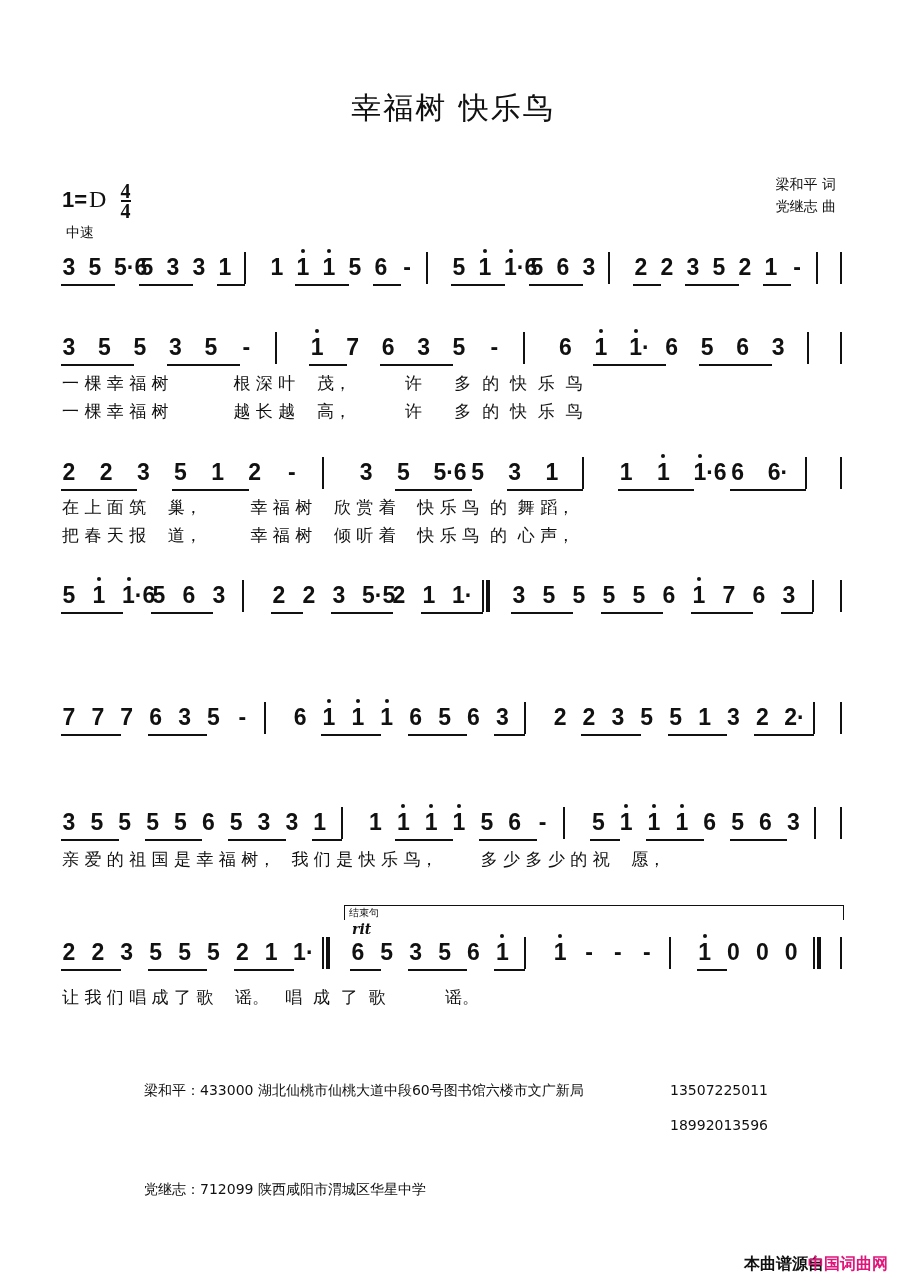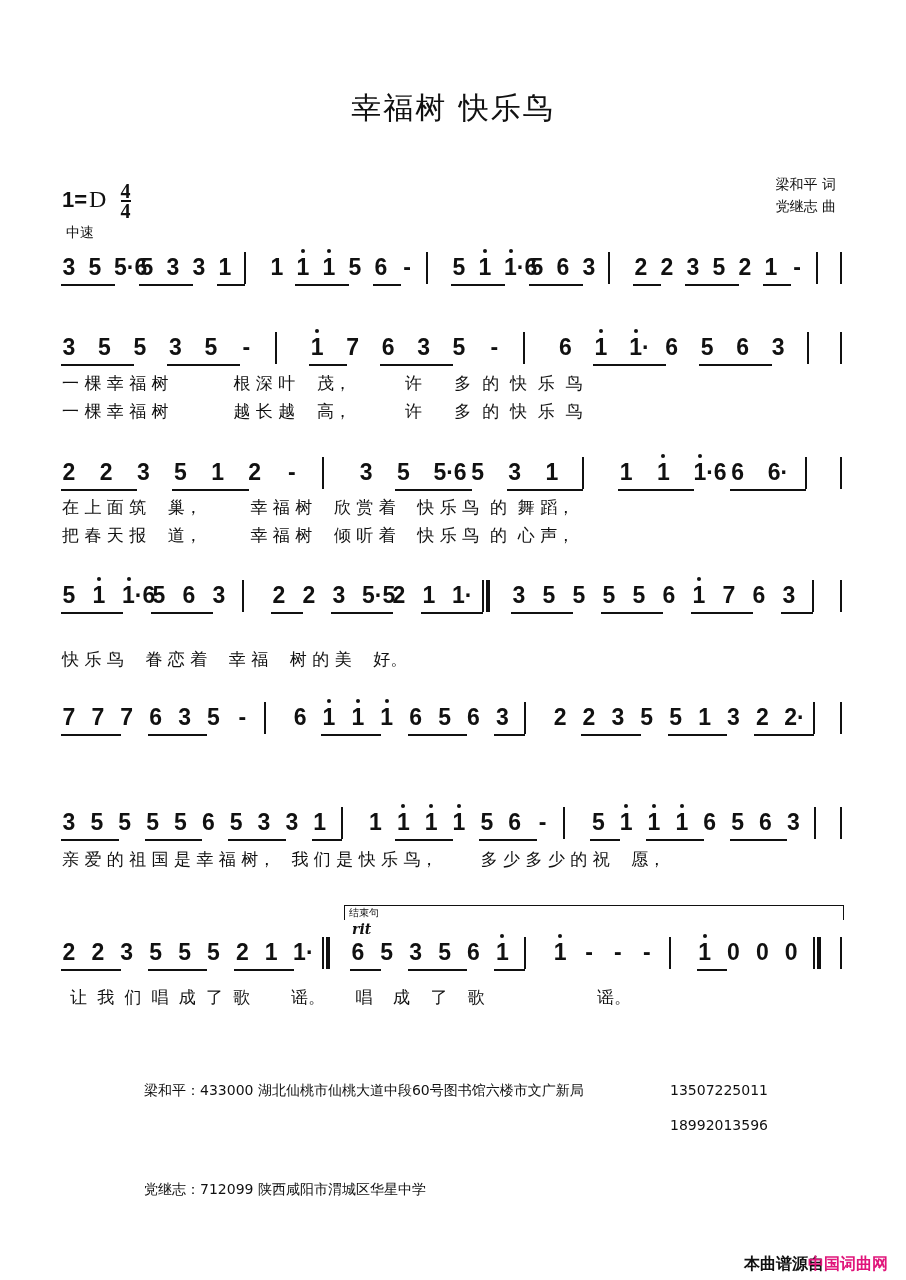--- a/index.html
+++ b/index.html
@@ -210,21 +210,20 @@
         <span class="note hi" style="left: 630px;">1</span>
         <div class="ul" style="left: 629px; top: 34px; width: 32px;"></div>
         <span class="note" style="left: 660px;">7</span>
         <div class="ul" style="left: 659px; top: 34px; width: 32px;"></div>
         <span class="note" style="left: 690px;">6</span>
         <span class="note" style="left: 720px;">3</span>
         <div class="ul" style="left: 719px; top: 34px; width: 32px;"></div>
         <div class="bar" style="left: 750px;"></div>
         <div class="bar" style="left: 778px;"></div>
       </div>
-      <div class="lyric" style="top: 70px; left: 0px;">快 乐 鸟    眷 恋 着    幸 福    树 的 美    好。</div>
     </div>
     <div class="sys" style="top: 700px;">
       <div class="notes">
         <span class="note" style="left: 0px;">7</span>
         <div class="ul" style="left: -1px; top: 34px; width: 30.8889px;"></div>
         <span class="note" style="left: 28.8889px;">7</span>
         <div class="ul" style="left: 27.8889px; top: 34px; width: 30.8889px;"></div>
         <span class="note" style="left: 57.7778px;">7</span>
         <span class="note" style="left: 86.6667px;">6</span>
         <div class="ul" style="left: 85.6667px; top: 34px; width: 30.8889px;"></div>
@@ -351,21 +350,21 @@
         <span class="note" style="left: 577.778px;">-</span>
         <div class="bar" style="left: 606.667px;"></div>
         <span class="note hi" style="left: 635.556px;">1</span>
         <div class="ul" style="left: 634.556px; top: 34px; width: 30.8889px;"></div>
         <span class="note" style="left: 664.444px;">0</span>
         <span class="note" style="left: 693.333px;">0</span>
         <span class="note" style="left: 722.222px;">0</span>
         <div class="dbar" style="left: 751.111px;"></div>
         <div class="bar" style="left: 778px;"></div>
       </div>
-      <div class="lyric" style="top: 51px; left: 8px; font-family: Liberation Mono, monospace;">让 我 们 唱 成 了 歌    谣。   唱  成  了  歌           谣。</div>
+      <div class="lyric" style="top: 51px; left: 0px;">让 我 们 唱 成 了 歌    谣。   唱  成  了  歌           谣。</div>
       <div style="position: absolute; left: 282px; top: -30px; width: 494px; height: 14px; border-top: 1.5px solid rgb(17, 17, 17); border-left: 1.5px solid rgb(17, 17, 17); border-right: 1.5px solid rgb(17, 17, 17); font-size: 10px; padding-left: 4px;">结束句</div>
       <div style="position: absolute; left: 290px; top: -14px; font-style: italic; font-weight: bold; font-size: 14px; font-family: &quot;DejaVu Serif&quot;, serif;">rit</div>
     </div>
   </div>
 
 <div class="abs footer" style="top:1082px;">
   <span>梁和平：433000  湖北仙桃市仙桃大道中段60号图书馆六楼市文广新局</span>
 </div>
 <div class="abs footer" style="top:1082px; left:670px;">13507225011</div>
 <div class="abs footer" style="top:1181px;">党继志：712099  陕西咸阳市渭城区华星中学</div>

